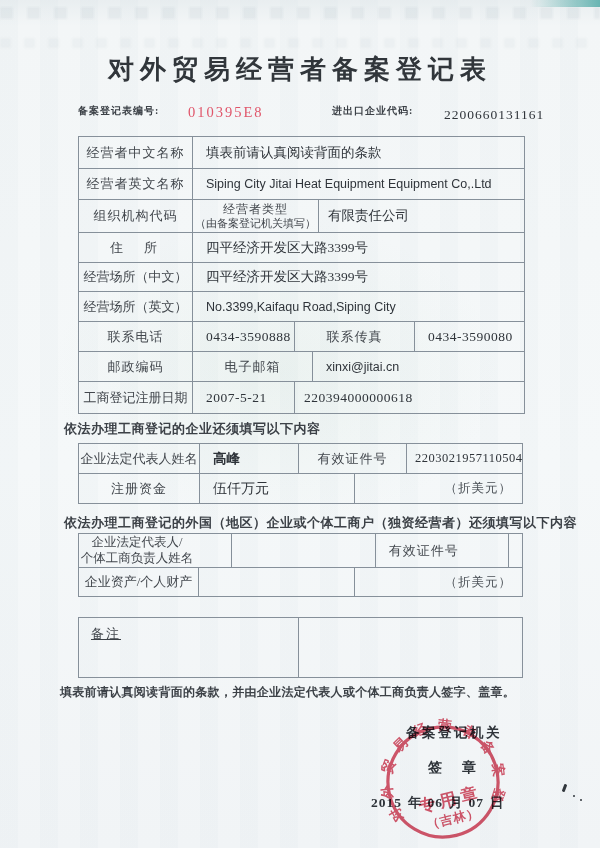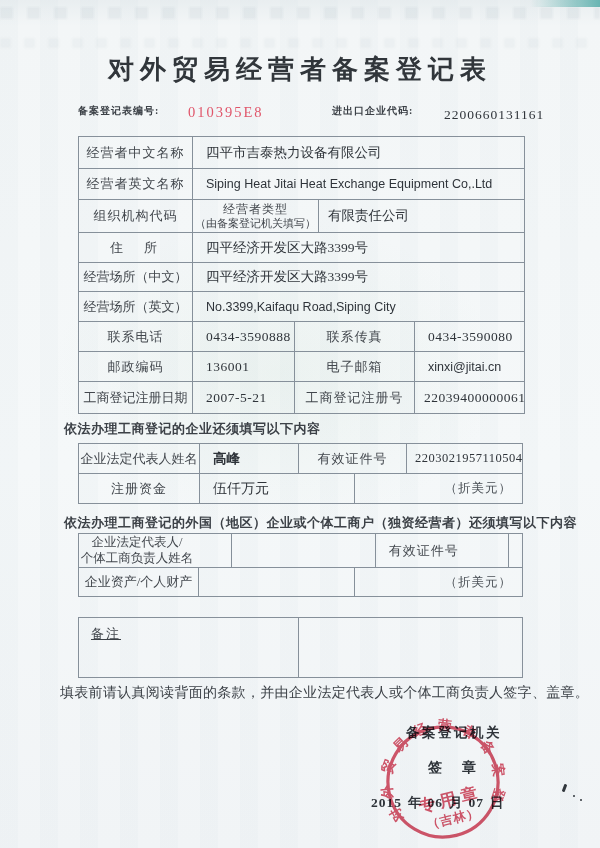--- a/index.html
+++ b/index.html
@@ -41,21 +41,21 @@
   .lbl{justify-content:center;text-align:center;font-size:13px;letter-spacing:1px;color:#42474d;}
   .lbl2{flex-direction:column;line-height:1.25;}
   .val{padding-left:13px;font-size:13.5px;color:#2f343a;}
   .sans{font-family:"Liberation Sans","DejaVu Sans",sans-serif;font-size:12.5px;}
   .num{letter-spacing:0.5px;}
   .usd{justify-content:flex-end;padding-right:10px;font-size:12.5px;color:#4a5056;letter-spacing:1px;}
   .small-line{font-size:11px;letter-spacing:0;}
   .bold{font-weight:bold;}
 
   .section-heading{position:absolute;font-size:13px;color:#3c4147;letter-spacing:0.5px;font-weight:bold;}
-  .instruction{position:absolute;left:60px;top:684px;font-size:14px;color:#3c4147;letter-spacing:0.3px;font-weight:normal;}
+  .instruction{position:absolute;left:60px;top:684px;font-size:12px;color:#3c4147;letter-spacing:0.3px;font-weight:bold;}
 
   .remarks-label{align-items:flex-start;justify-content:flex-start;padding:7px 0 0 12px;}
 
   .authority{position:absolute;left:406px;top:724px;font-size:13.5px;font-weight:bold;letter-spacing:2.5px;color:#2f343a;}
   .seal{position:absolute;left:428px;top:759px;font-size:14px;font-weight:bold;letter-spacing:3px;color:#2f343a;}
   .date-line{position:absolute;left:371px;top:794px;display:flex;align-items:baseline;gap:6px;
     font-size:13.5px;font-weight:bold;color:#2f343a;}
   .date-line .digits{letter-spacing:1px;}
 
   .stamp-wrap{position:absolute;left:368px;top:707px;width:150px;height:150px;
@@ -77,25 +77,25 @@
   <div class="title">对外贸易经营者备案登记表</div>
 
   <div class="meta-label" style="left:78px;top:104px;">备案登记表编号:</div>
   <div class="form-no">010395E8</div>
   <div class="meta-label" style="left:332px;top:104px;">进出口企业代码:</div>
   <div class="io-code">2200660131161</div>
 
   <div class="tbl" style="left:78px;top:136px;width:447px;">
     <div class="row" style="height:31px;">
       <div class="cell lbl" style="width:113px;">经营者中文名称</div>
-      <div class="cell val" style="flex:1;">四平市吉泰热力设备有限公司</div>
+      <div class="cell val" style="flex:1;">填表前请认真阅读背面的条款</div>
     </div>
     <div class="row" style="height:31px;">
       <div class="cell lbl" style="width:113px;">经营者英文名称</div>
-      <div class="cell val sans" style="flex:1;">Siping Heat Jitai Heat Exchange Equipment Co,.Ltd</div>
+      <div class="cell val sans" style="flex:1;">Siping City Jitai Heat Equipment Equipment Co,.Ltd</div>
     </div>
     <div class="row" style="height:33px;">
       <div class="cell lbl" style="width:113px;">组织机构代码</div>
       <div class="cell lbl lbl2" style="width:126px;">
         <span style="font-size:12px;">经营者类型</span>
         <span class="small-line">（由备案登记机关填写）</span>
       </div>
       <div class="cell val" style="flex:1;padding-left:9px;">有限责任公司</div>
     </div>
     <div class="row" style="height:30px;">
@@ -111,28 +111,26 @@
       <div class="cell val sans" style="flex:1;">No.3399,Kaifaqu Road,Siping City</div>
     </div>
     <div class="row" style="height:30px;">
       <div class="cell lbl" style="width:113px;">联系电话</div>
       <div class="cell val num" style="width:102px;">0434-3590888</div>
       <div class="cell lbl" style="width:120px;">联系传真</div>
       <div class="cell val num" style="flex:1;">0434-3590080</div>
     </div>
     <div class="row" style="height:30px;justify-content:center;">
       <div class="cell lbl" style="width:113px;">邮政编码</div>
-      <div class="cell val num" style="width:102px;">136001</div>
       <div class="cell lbl" style="width:120px;">电子邮箱</div>
       <div class="cell val sans" style="flex:1;">xinxi@jitai.cn</div>
     </div>
     <div class="row" style="height:32px;">
       <div class="cell lbl" style="width:113px;letter-spacing:0;">工商登记注册日期</div>
       <div class="cell val num" style="width:102px;">2007-5-21</div>
-      <div class="cell lbl" style="width:120px;">工商登记注册号</div>
       <div class="cell val num" style="flex:1;padding-left:9px;">220394000000618</div>
     </div>
   </div>
 
   <div class="section-heading" style="left:64px;top:420px;">依法办理工商登记的企业还须填写以下内容</div>
   <div class="tbl" style="left:78px;top:443px;width:445px;">
     <div class="row" style="height:29px;">
       <div class="cell lbl" style="width:120px;letter-spacing:0;">企业法定代表人姓名</div>
       <div class="cell val bold" style="width:99px;">高峰</div>
       <div class="cell lbl" style="width:108px;">有效证件号</div>

